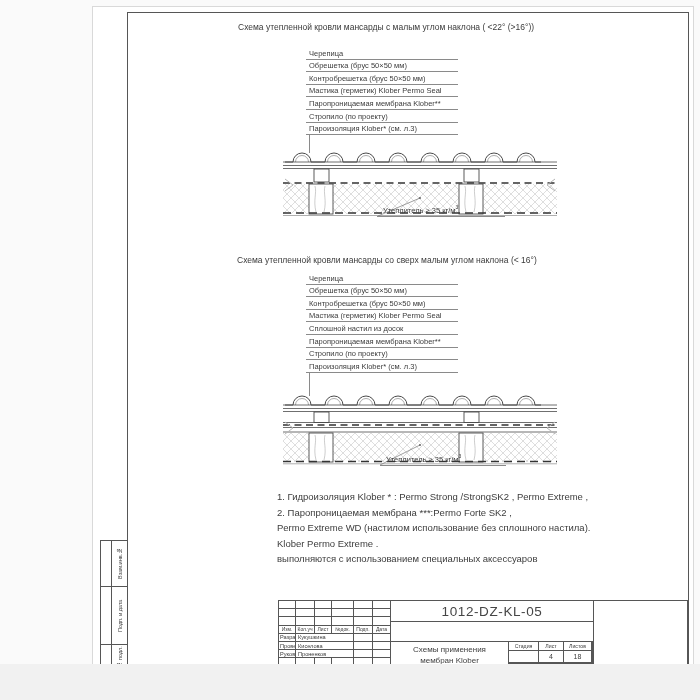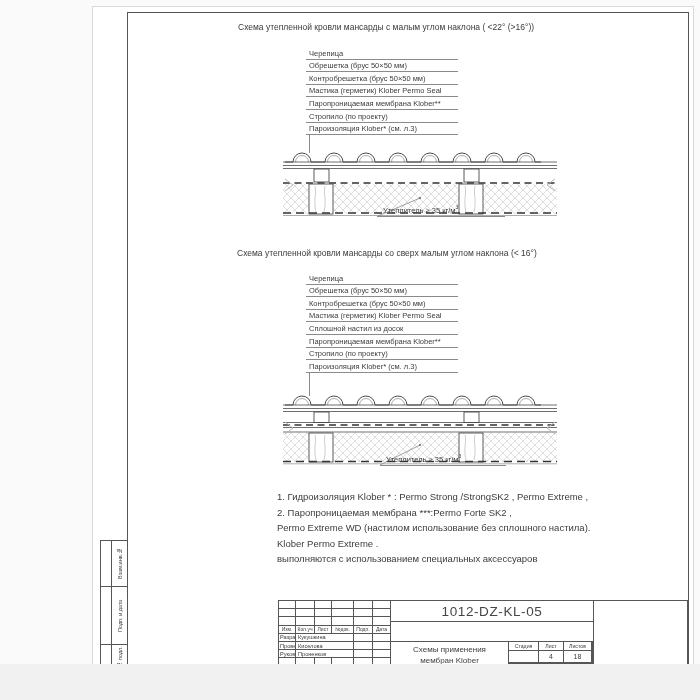--- a/index.html
+++ b/index.html
@@ -111,21 +111,21 @@
         <path d="M272,37 l-8,6 l8,6"></path>
     </g>
     <path d="M137,56 L95,74" stroke="#777777" stroke-width="0.7" fill="none"></path>
     <circle cx="137" cy="56" r="0.9" fill="#555555"></circle>
   </svg>
 
   <div class="abs ins-label" style="left:377px;top:204px;width:128px;">
     <span>Утеплитель ≥ 35 кг/м</span><sup>3</sup>
   </div>
 
-  <div class="abs scheme-title" style="left:237px;top:248px;">Схема  утепленной кровли мансарды со сверх малым углом наклона  (&lt; 16°)</div>
+  <div class="abs scheme-title" style="left:237px;top:255px;">Схема  утепленной кровли мансарды со сверх малым углом наклона  (&lt; 16°)</div>
 
   <div class="abs layer-list" style="left:306px;top:272px;">
 
   <div class="layer-row">
         <span>Черепица</span>
       </div>
       <div class="layer-row">
         <span>Обрешетка (брус 50×50 мм)</span>
       </div>
       <div class="layer-row">

